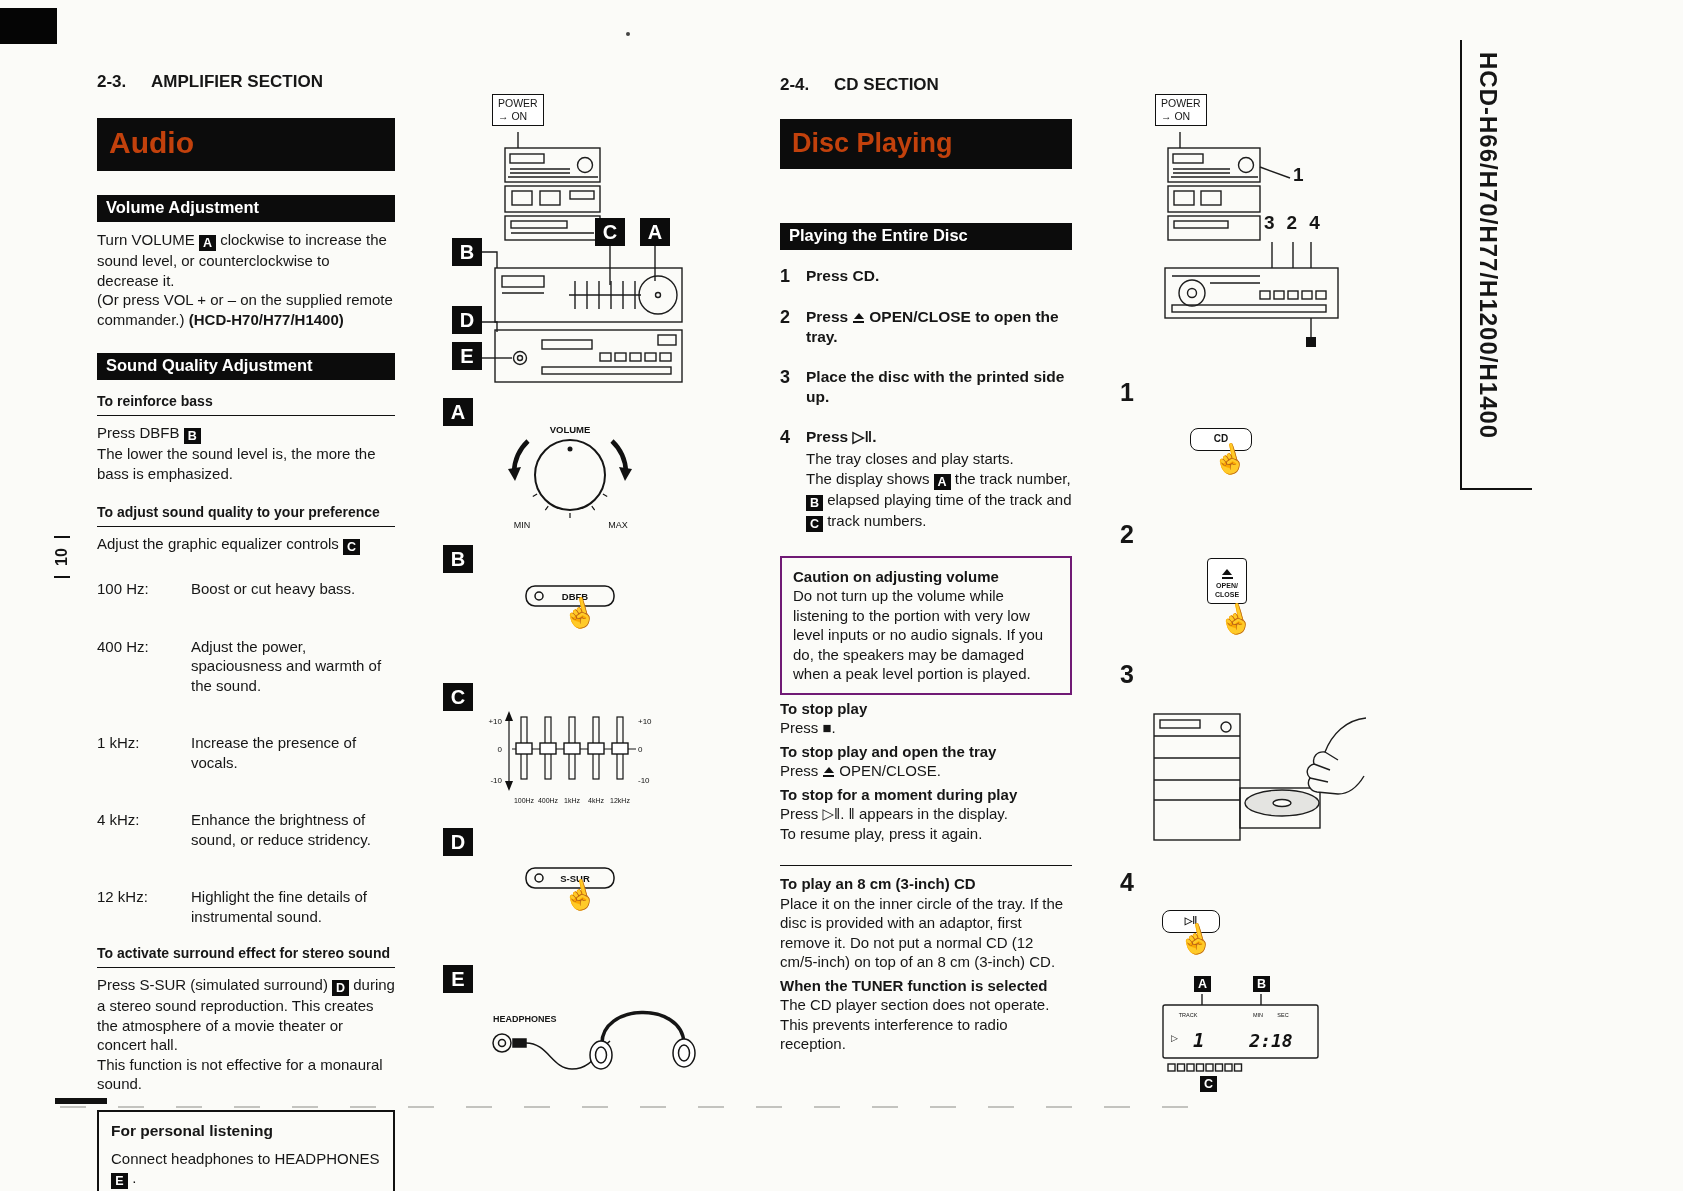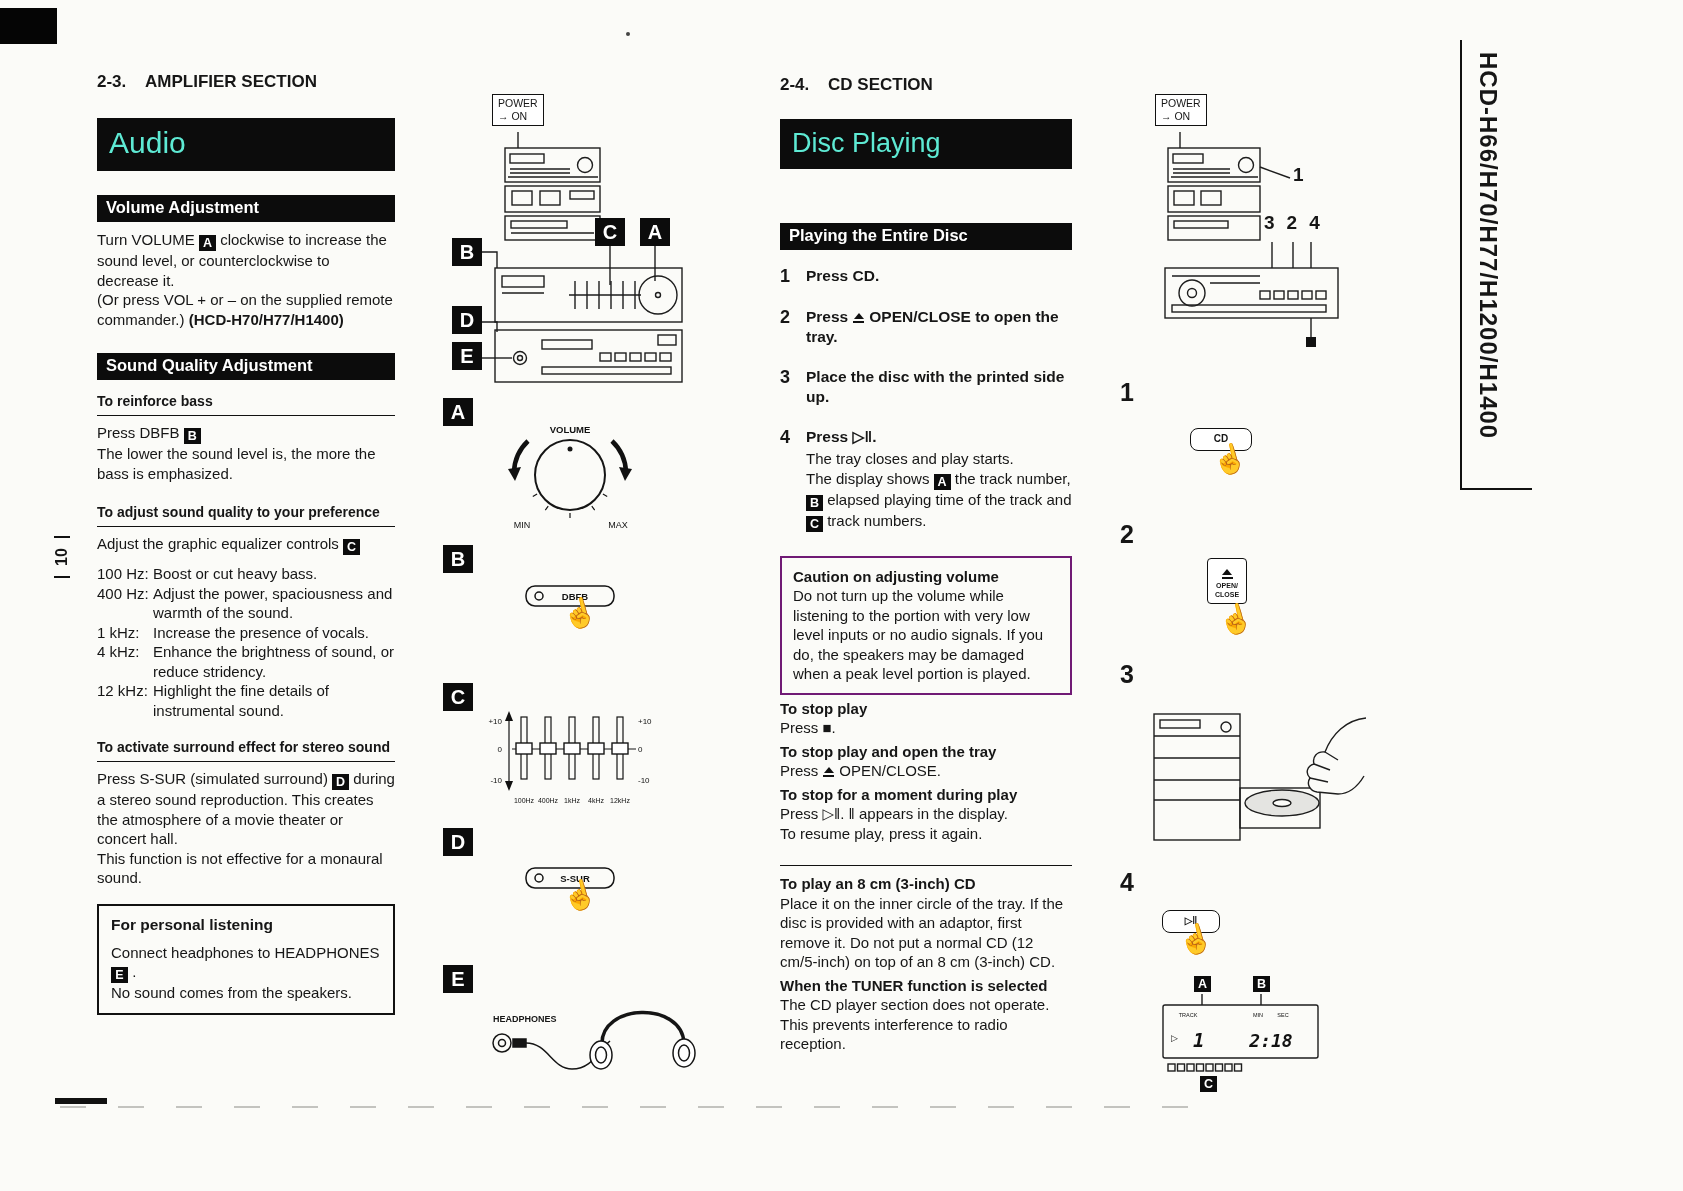--- a/index.html
+++ b/index.html
@@ -3,22 +3,22 @@
 <meta charset="utf-8">
 <style>
   * { margin:0; padding:0; box-sizing:border-box; }
   html,body { background:#ddd; }
   body { font-family:"Liberation Sans", sans-serif; color:#161616; }
   #page { position:relative; width:1683px; height:1191px; background:#fbfbf8; overflow:hidden; }
   .abs { position:absolute; }
   .col { position:absolute; }
   .b { font-weight:bold; }
   .sechead { font-weight:bold; font-size:17px; }
-  .sechead .sect { margin-left:14px;text-align:right; }
-  .titlebox { background:#0c0c0c; color:#5eead4; font-weight:normal; font-size:30px; line-height:37px; padding:6px 12px 10px; }
+  .sechead .sect { margin-left:20px;text-align:right; }
+  .titlebox { background:#0c0c0c; color:#c2410c; font-weight:bold; font-size:30px; line-height:37px; padding:6px 12px 10px; }
   .titlebox.one { font-size:27px; line-height:33px; padding:8px 12px 9px; }
   .barhead { background:#0c0c0c; color:#fff; font-weight:bold; font-size:16.5px; padding:3px 9px 5px; }
   .body { font-size:15px; line-height:19.5px; }
   .subhead { font-weight:bold; font-size:14px; line-height:19px; border-bottom:1.5px solid #111; padding-bottom:4px; margin-bottom:7px; }
   .badge-sm { display:inline-block; min-width:17px; height:16px; padding:0 2px; background:#0c0c0c; color:#fff; font-weight:bold; font-size:12.5px; line-height:16px; text-align:center; vertical-align:-2px; }
   .badge-lg { position:absolute; width:30px; height:28px; background:#0c0c0c; color:#fff; font-weight:bold; font-size:20px; line-height:28px; text-align:center; }
   .eqlist { display:grid; grid-template-columns:56px 1fr; font-size:15px; line-height:19.5px; }
   .plbox { border:2px solid #111; padding:10px 12px; margin-top:16px; }
   .cautionbox { border:2px solid #701a75; padding:9px 11px; margin-top:24px; font-size:15px; line-height:19.5px; }
   .step { display:flex; }
@@ -88,21 +88,21 @@
       <span class="badge-sm">B</span><br>
       <span>The lower the sound level is, the more the bass is emphasized.</span>
     </p>
 
     <div class="subhead" style="margin-top:20px;">To adjust sound quality to your preference</div>
     <p class="body">
       <span>Adjust the graphic equalizer controls</span>
       <span class="badge-sm">C</span>
     </p>
 
-    <div class="eqlist" style="margin-top:9px;">
+    <div class="eqlist" style="margin-top:24px;gap:38px;">
       <span>100 Hz:</span>
         <span>Boost or cut heavy bass.</span>
       <span>400 Hz:</span>
         <span>Adjust the power, spaciousness and warmth of the sound.</span>
       <span>1 kHz:</span>
         <span>Increase the presence of vocals.</span>
       <span>4 kHz:</span>
         <span>Enhance the brightness of sound, or reduce stridency.</span>
       <span>12 kHz:</span>
         <span>Highlight the fine details of instrumental sound.</span>

